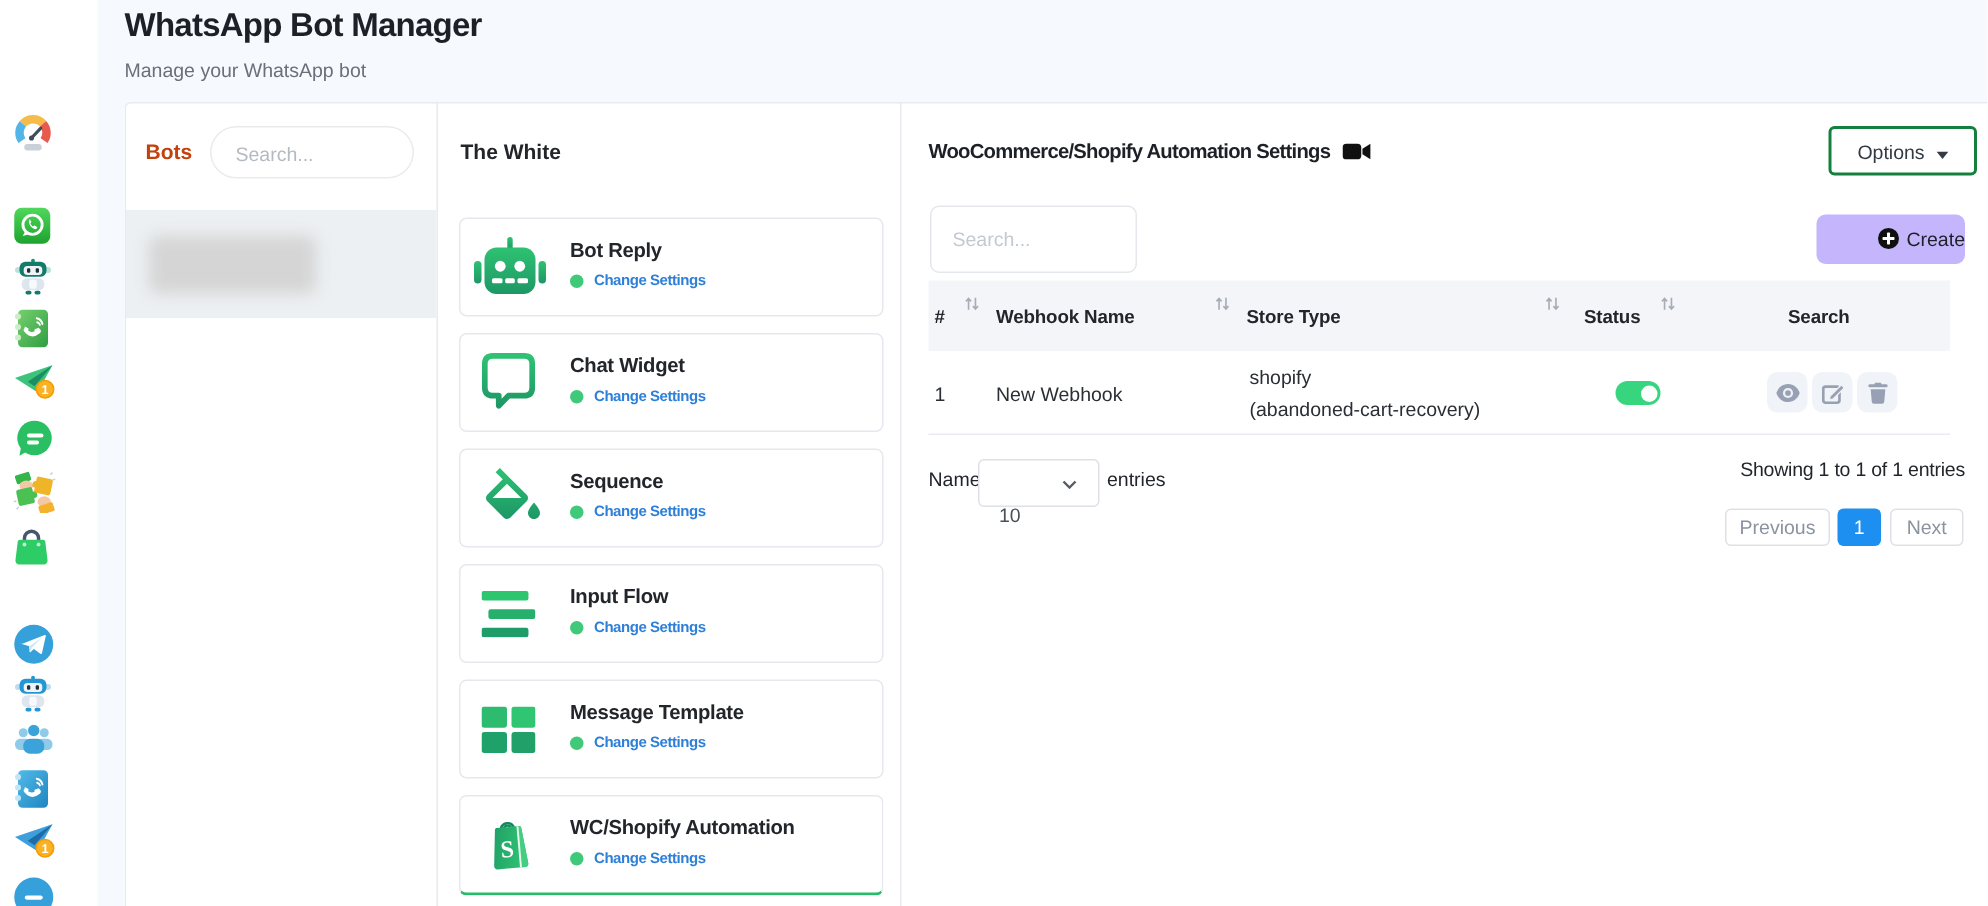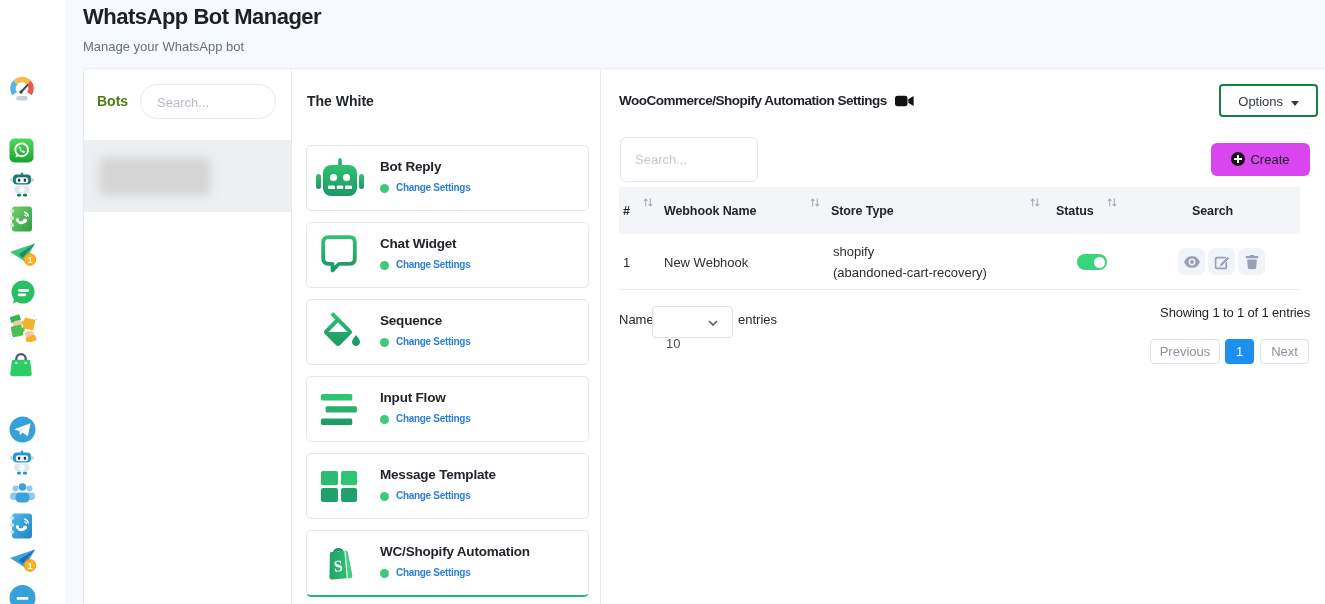--- a/index.html
+++ b/index.html
@@ -4,40 +4,40 @@
 <style>
   * { margin:0; padding:0; box-sizing:border-box; }
   html,body { width:1325px; height:604px; overflow:hidden; }
   body { background:#f6f9fd; font-family:"Liberation Sans", sans-serif; position:relative; }
   #sidebar { position:absolute; left:0; top:0; width:65px; height:604px; background:#fff; }
   #h1 { position:absolute; left:83px; top:4px; font-size:22px; font-weight:bold; color:#1d2127; letter-spacing:-0.5px; }
   #sub { position:absolute; left:83px; top:39px; font-size:13px; color:#69707a; }
   #card { position:absolute; left:83px; top:68px; width:1242px; height:536px; background:#fff; border:1px solid #e7eaf0; border-bottom:none; border-right:none; border-radius:4px 0 0 0; }
   .vdiv { position:absolute; top:68px; bottom:0; width:1px; background:#e7eaf0; }
   
-  #bots-label { position:absolute; left:97px; top:93px; font-size:14px; font-weight:bold; color:#4d7c0f; }
+  #bots-label { position:absolute; left:97px; top:93px; font-size:14px; font-weight:bold; color:#c2410c; }
   #bots-search { position:absolute; left:140px; top:84px; width:136px; height:35px; border:1px solid #e8ebee; border-radius:18px; background:#fff; }
   #bots-search span { position:absolute; left:16px; top:10px; font-size:13px; color:#b4bac1; }
   #bot-item { position:absolute; left:84px; top:140px; width:207px; height:72px; background:#edf0f3; }
   #bot-blur { position:absolute; left:15px; top:17px; width:112px; height:39px; background:#d5d5d5; border-radius:6px; filter:blur(5px); }
   
   #thewhite { position:absolute; left:307px; top:93px; font-size:14px; font-weight:bold; color:#22262b; }
   .mcard { position:absolute; left:306px; width:283px; height:66px; background:#fff; border:1px solid #e5e8ed; border-radius:5px; }
   .mcard .ttl { position:absolute; left:73px; top:13px; font-size:13.5px; font-weight:bold; color:#22262b; letter-spacing:-0.2px; }
   .mcard .cs { position:absolute; left:73px; top:34px; line-height:12px; }
   .cs .dot { display:inline-block; width:9px; height:9px; border-radius:50%; background:#41c97a; vertical-align:-1.5px; }
   .cs .txt { font-size:10px; font-weight:bold; color:#2e7fd8; margin-left:7px; letter-spacing:-0.3px; }
   .micon { position:absolute; }
   
   #rtitle { position:absolute; left:619px; top:93px; font-size:13.5px; font-weight:bold; color:#1d2127; letter-spacing:-0.5px; }
   #vicon { position:absolute; left:895px; top:95px; }
   #options { position:absolute; left:1219px; top:84px; width:99px; height:33px; border:2px solid #15803d; border-radius:4px; background:#fff; font-size:13px; color:#333a44; text-align:center; line-height:31px; }
   #rsearch { position:absolute; left:620px; top:137px; width:138px; height:45px; border:1px solid #e4e7eb; border-radius:6px; background:#fff; }
   #rsearch span { position:absolute; left:14px; top:14px; font-size:13px; color:#c3c9d0; }
-  #create { position:absolute; left:1211px; top:143px; width:99px; height:33px; background:#d946ef; border-radius:6px; font-size:13px; color:#1d2127; line-height:33px; text-align:center; }
+  #create { position:absolute; left:1211px; top:143px; width:99px; height:33px; background:#c4b5fd; border-radius:6px; font-size:13px; color:#1d2127; line-height:33px; text-align:right; }
   #thead { position:absolute; left:619px; top:187px; width:681px; height:47px; background:#f3f5f9; }
   .th { position:absolute; font-size:12.5px; font-weight:bold; color:#22262b; top:204px; letter-spacing:-0.1px; }
   .sort { position:absolute; top:197px; }
   .td { position:absolute; font-size:13px; color:#2a2f35; }
   #rowline { position:absolute; left:619px; top:289px; width:681px; height:1px; background:#e9ecf0; }
   #toggle { position:absolute; left:1077px; top:254px; width:30px; height:16px; border-radius:8px; background:#38d57f; }
   #toggle .knob { position:absolute; right:2.5px; top:2.5px; width:11px; height:11px; border-radius:50%; background:#fff; }
   .abtn { position:absolute; top:248px; width:27px; height:27px; background:#f0f3f8; border-radius:7px; }
   .abtn svg { position:absolute; left:50%; top:50%; transform:translate(-50%,-50%); }
   #show { position:absolute; left:619px; top:312px; font-size:13px; color:#22262b; }

